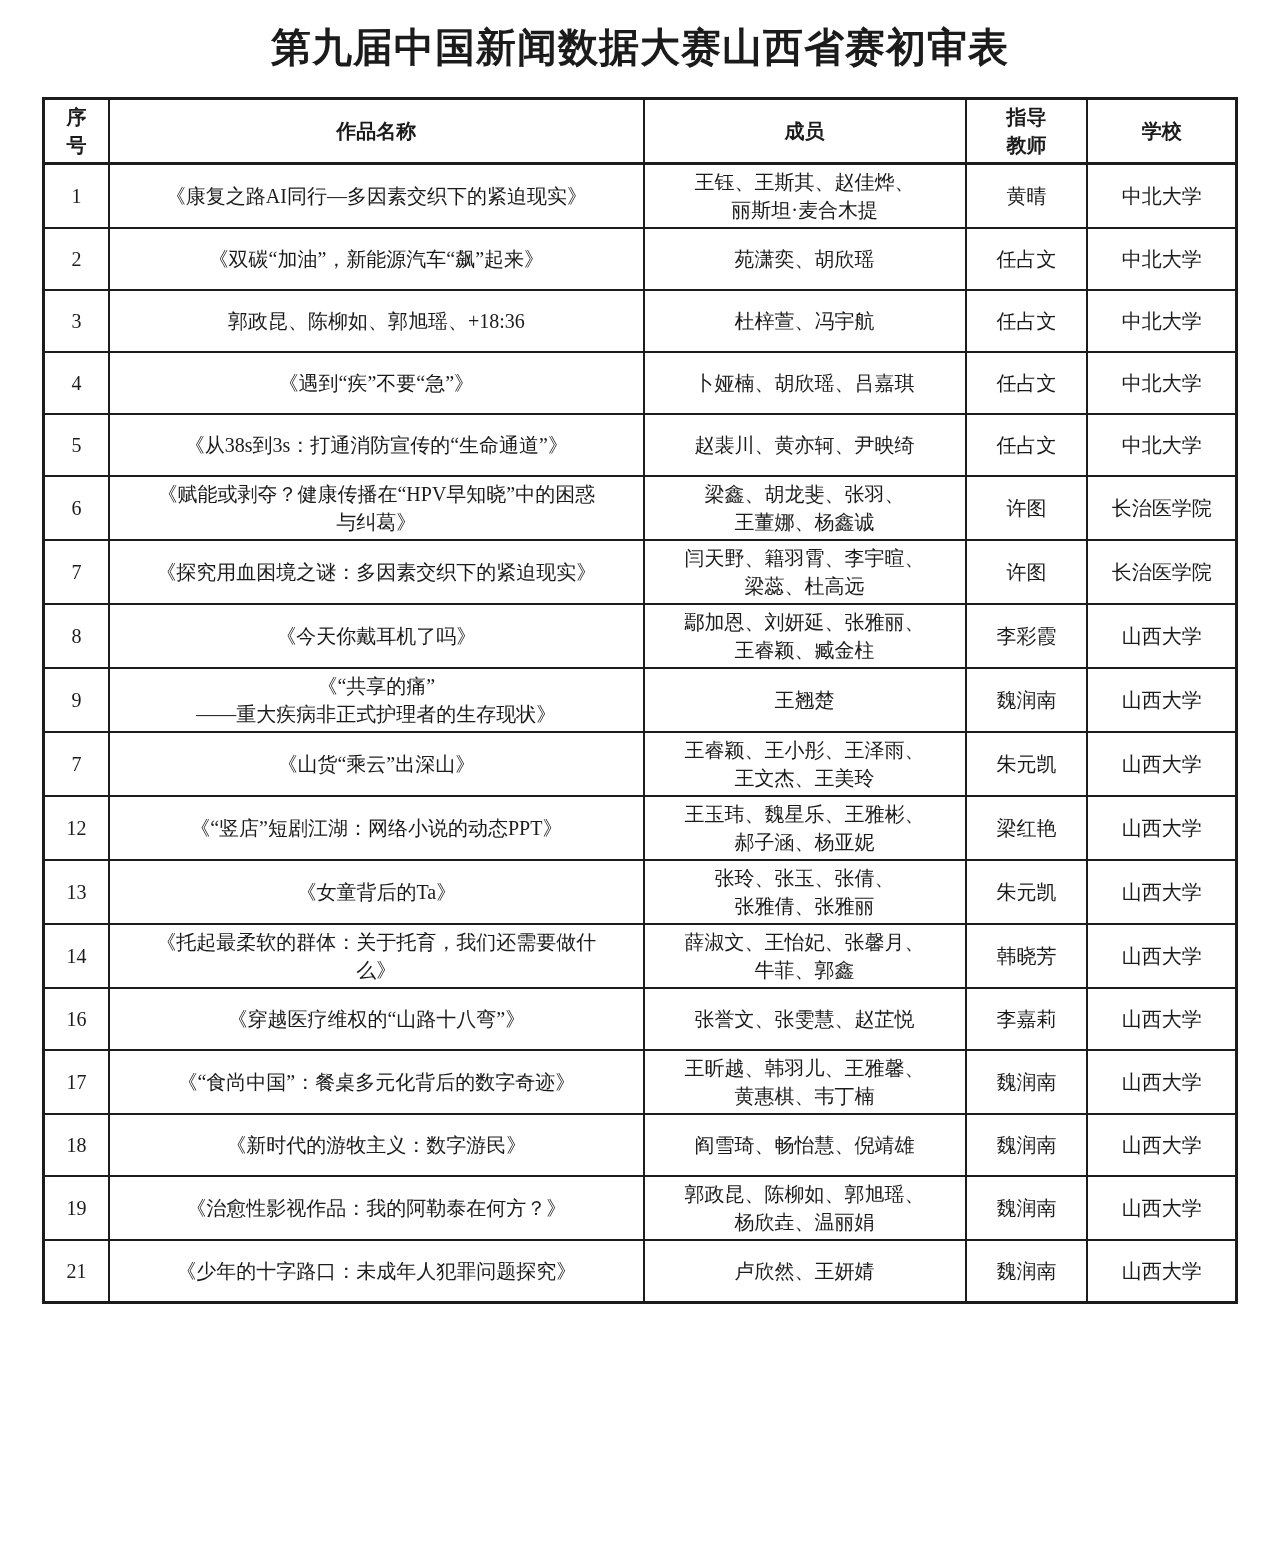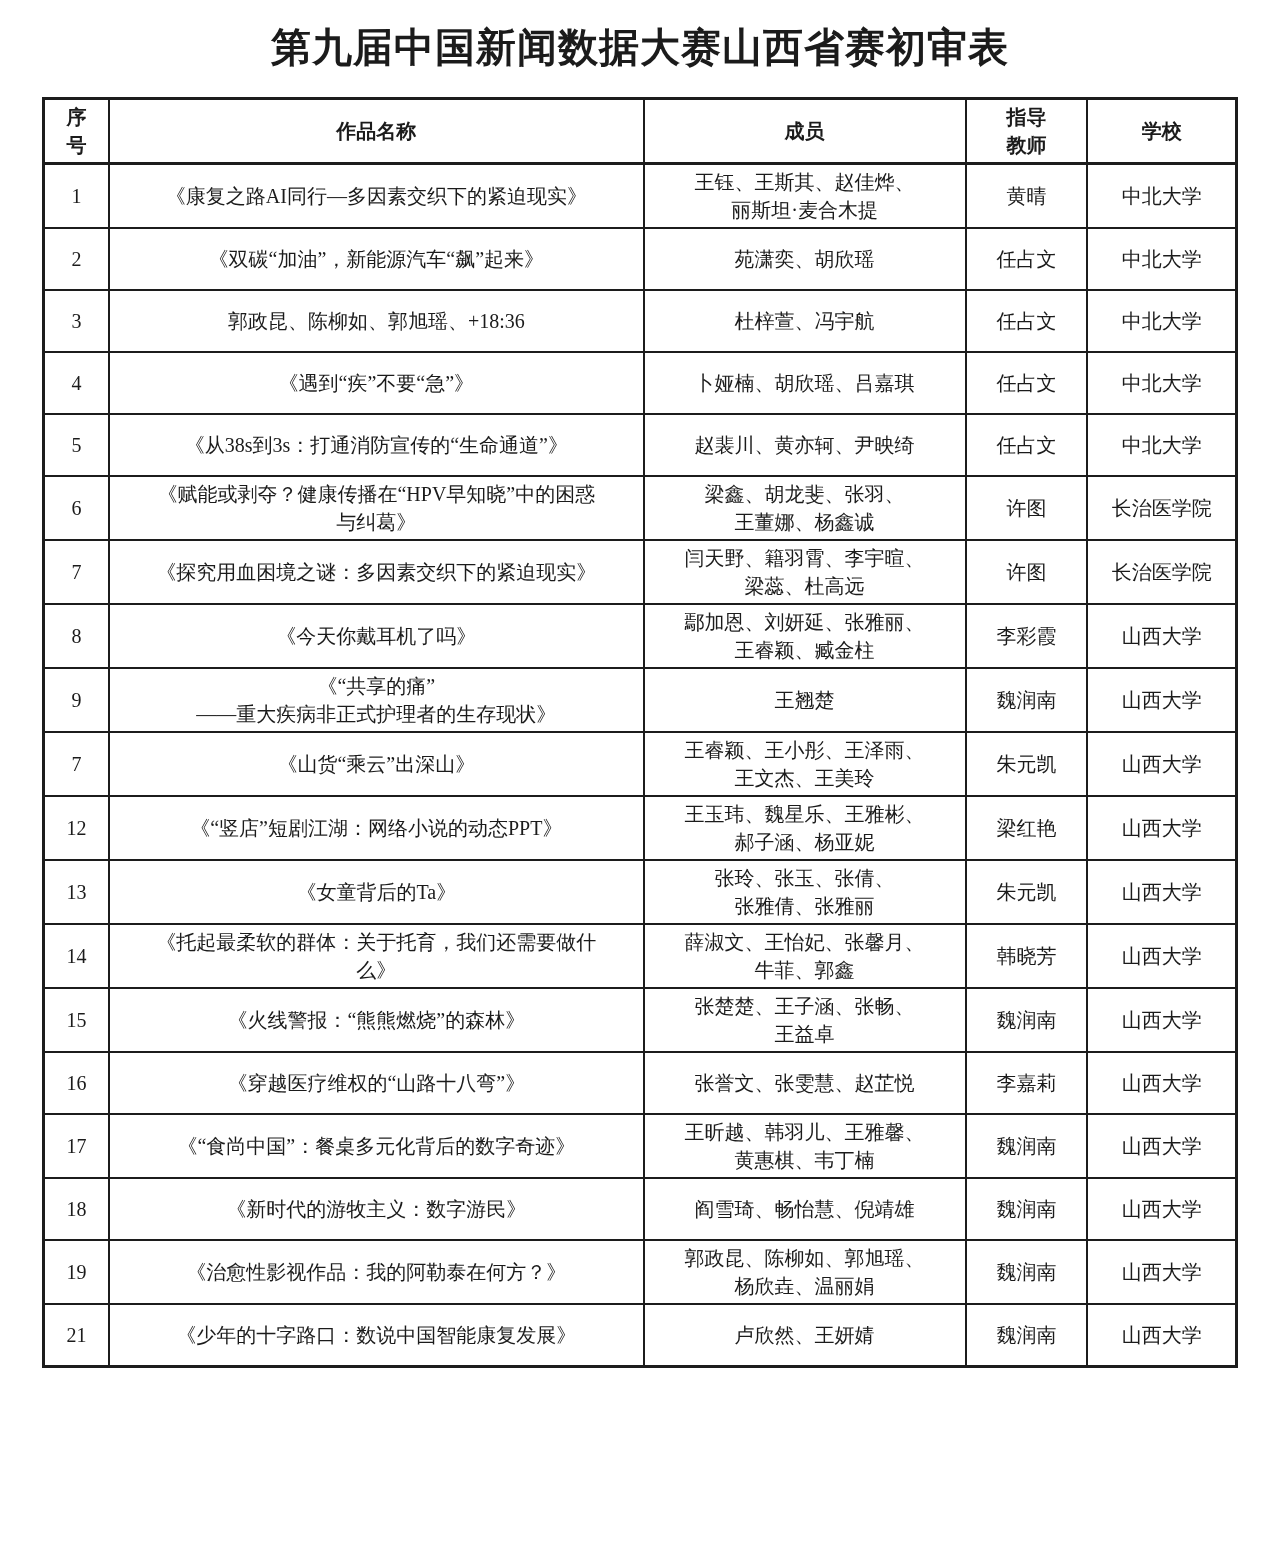--- a/index.html
+++ b/index.html
@@ -179,28 +179,20 @@
         <tr>
       <td>14</td>
       <td>《托起最柔软的群体：关于托育，我们还需要做什
 么》</td>
       <td>薛淑文、王怡妃、张馨月、
 牛菲、郭鑫</td>
       <td>韩晓芳</td>
       <td>山西大学</td>
     </tr>
         <tr>
-      <td>15</td>
-      <td>《火线警报：“熊熊燃烧”的森林》</td>
-      <td>张楚楚、王子涵、张畅、
-王益卓</td>
-      <td>魏润南</td>
-      <td>山西大学</td>
-    </tr>
-        <tr>
       <td>16</td>
       <td>《穿越医疗维权的“山路十八弯”》</td>
       <td>张誉文、张雯慧、赵芷悦</td>
       <td>李嘉莉</td>
       <td>山西大学</td>
     </tr>
         <tr>
       <td>17</td>
       <td>《“食尚中国”：餐桌多元化背后的数字奇迹》</td>
       <td>王昕越、韩羽儿、王雅馨、
@@ -218,21 +210,21 @@
         <tr>
       <td>19</td>
       <td>《治愈性影视作品：我的阿勒泰在何方？》</td>
       <td>郭政昆、陈柳如、郭旭瑶、
 杨欣垚、温丽娟</td>
       <td>魏润南</td>
       <td>山西大学</td>
     </tr>
         <tr>
       <td>21</td>
-      <td>《少年的十字路口：数说中国智能康复发展》</td>
+      <td>《少年的十字路口：未成年人犯罪问题探究》</td>
       <td>卢欣然、王妍婧</td>
       <td>魏润南</td>
       <td>山西大学</td>
     </tr>
       </tbody>
   </table>
 
 </div>
 
 </body></html>

